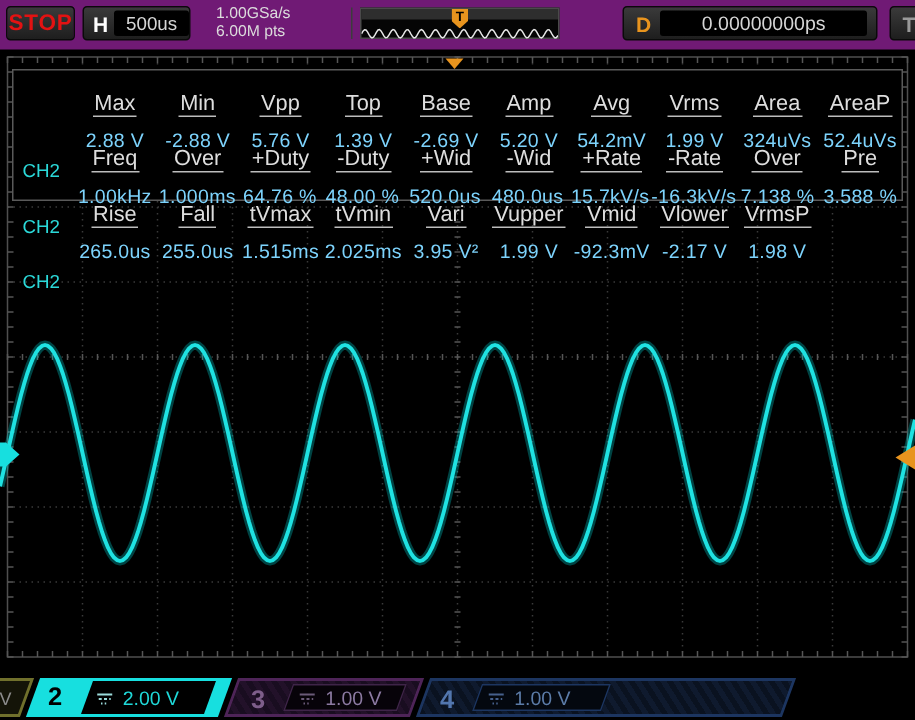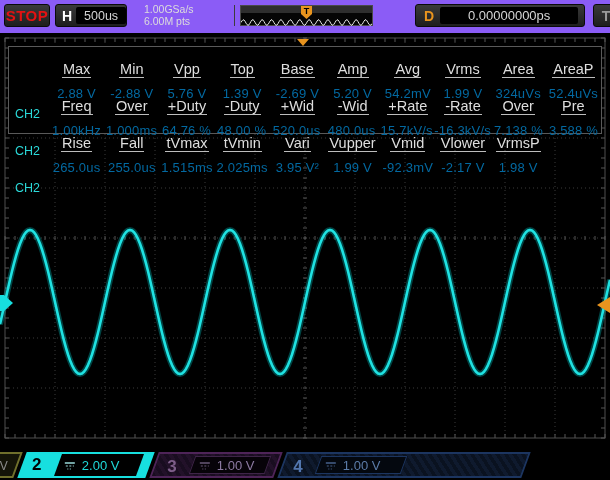--- a/index.html
+++ b/index.html
@@ -1,19 +1,19 @@
 <!DOCTYPE html>
 <html><head>
 <meta charset="utf-8">
 <style>
   html,body{margin:0;padding:0;background:#000;}
   #screen{position:relative;width:610px;height:480px;background:#000;overflow:hidden;
           font-family:"Liberation Sans",sans-serif;-webkit-font-smoothing:antialiased;}
   
-  .topbar{position:absolute;left:0;top:0;width:610px;height:33px;background:#8b5cf6;}
+  .topbar{position:absolute;left:0;top:0;width:610px;height:33px;background:#701a75;}
   .tbox{position:absolute;top:4px;height:23px;background:linear-gradient(#3a3a3a,#1e1e1e);
         border:1px solid #0a0a0a;border-radius:3px;box-sizing:border-box;display:flex;align-items:center;}
   .stop{left:4px;width:46px;justify-content:center;color:#e31212;font-weight:bold;font-size:15px;letter-spacing:.5px;}
   .hbox{left:55px;width:72px;}
   .hbox .hlet{color:#fff;font-weight:bold;font-size:14px;margin:0 4px 0 6px;}
   .inset{background:#000;border-radius:2px;color:#d6d6d6;font-size:12.5px;display:flex;align-items:center;justify-content:center;}
   .hbox .inset{width:50px;height:17px;}
   .rate{position:absolute;left:144px;top:4px;color:#dcdcdc;font-size:10.5px;line-height:11.5px;}
   .tdivider{position:absolute;left:234px;top:5px;width:1px;height:21px;background:#3c3c3c;}
   .strip{position:absolute;left:240px;top:5px;width:133px;height:21px;background:#050505;
@@ -35,21 +35,21 @@
   .wave{stroke:#1fe2e2;stroke-width:2.6;fill:none;stroke-linejoin:round;}
   
   .mpopup{position:absolute;left:8px;top:46px;width:594px;height:88px;background:#000;
           border:1px solid #5a5a5a;box-sizing:border-box;z-index:5;}
   .mgroup{height:37px;padding-top:1px;box-sizing:border-box;}
   .mrow{display:grid;grid-template-columns:40px repeat(10,1fr);align-items:center;}
   .mrow.h{height:17px;}
   .mrow.v{height:18px;}
   .mcell{text-align:center;white-space:nowrap;overflow:visible;}
   .mcell .hul{color:#dedede;font-size:14.5px;border-bottom:1px solid #bdbdbd;padding:0 1px 0 1px;}
-  .mval{color:#0369a1;font-size:13px;letter-spacing:.2px;}
+  .mval{color:#7dd3fc;font-size:13px;letter-spacing:.2px;}
   .mlabel{color:#2bd9d9;font-size:12.5px;text-align:left;padding-left:6px;margin-top:42px;}
   
   .chanbar{position:absolute;left:0;top:450px;width:610px;height:30px;background:#000;z-index:6;}
   .tab{position:absolute;top:2px;height:26px;transform:skewX(-20deg);box-sizing:border-box;}
   .unskew{transform:skewX(20deg);}
   .tab1{left:-66px;width:84px;border:2px solid #70702c;background:#141408;}
   .tab1 .v{position:absolute;right:8px;top:5px;color:#8c8c8c;font-size:12px;}
   .tab2{left:22px;width:128px;background:#17dfdf;}
   .tab2 .num{position:absolute;left:10px;top:3px;color:#000;font-size:17px;font-weight:bold;}
   .tab2 .vbox{position:absolute;left:36px;right:10px;top:2px;bottom:2px;background:#000;

